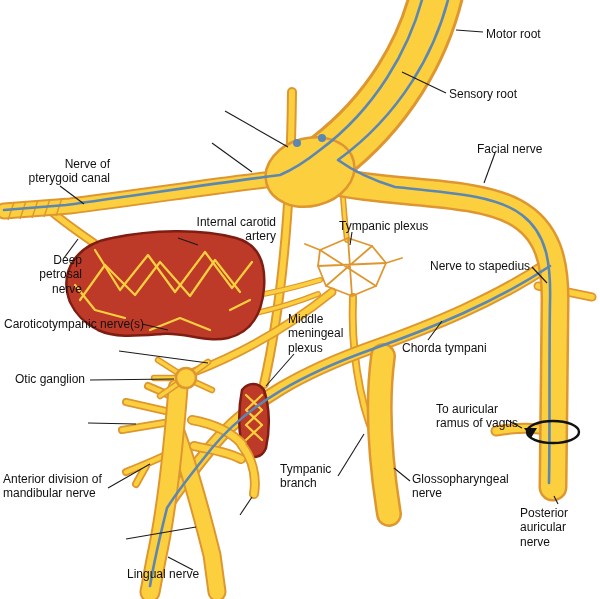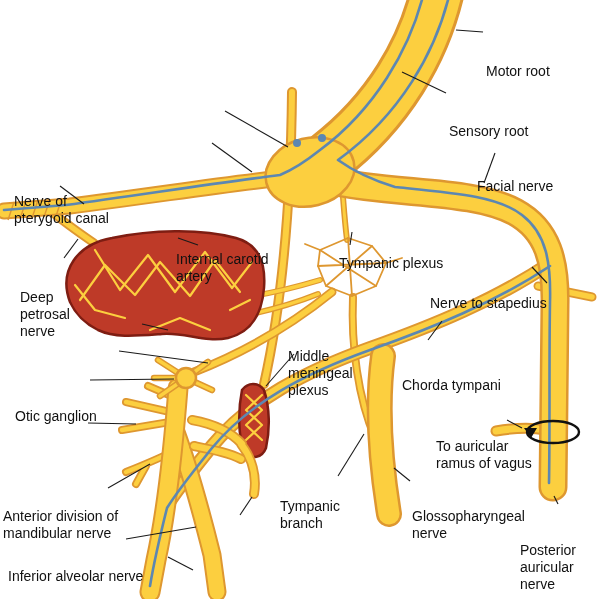--- a/index.html
+++ b/index.html
@@ -2,25 +2,24 @@
 <html style="--nerve-fill: #FCCF3F; --nerve-outline: #DE9730; --artery-fill: #BE3A28; --artery-outline: #7E1D12; --fiber-blue: #5C87B2; --background: #FFFFFF; --text: #111111;"><head>
 <meta charset="utf-8">
 <style>
   html,body{margin:0;padding:0;background:#fff;}
   .canvas{
     position:relative;width:600px;height:599px;background:var(--background,#fff);
     font-family:"Liberation Sans",sans-serif;overflow:hidden;
   }
   .canvas svg{position:absolute;left:0;top:0;}
   .label{
-    position:absolute;font-size:14px;color:var(--text,#111);line-height:1.2;
+    position:absolute;font-size:12px;color:var(--text,#111);line-height:1.2;
     white-space:pre-line;
-    margin-top:36px;
   }
-  .label.center{text-align:left;}
+  .label.center{text-align:right;}
   
   .to{stroke:var(--nerve-outline,#DE9730);fill:none;stroke-linecap:round;stroke-linejoin:round;}
   .tf{stroke:var(--nerve-fill,#FCCF3F);fill:none;stroke-linecap:round;stroke-linejoin:round;}
   .blob{fill:var(--nerve-fill,#FCCF3F);stroke:var(--nerve-outline,#DE9730);stroke-width:2.5;}
   .artery{fill:var(--artery-fill,#BE3A28);stroke:var(--artery-outline,#7E1D12);stroke-width:2.5;}
   .mesh{fill:none;stroke:var(--nerve-fill,#FCCF3F);stroke-width:2.2;stroke-linecap:round;stroke-linejoin:round;}
   .mesh-o{fill:none;stroke:var(--nerve-outline,#DE9730);stroke-width:1.8;stroke-linecap:round;stroke-linejoin:round;}
   .fiber{fill:none;stroke:var(--fiber-blue,#5C87B2);stroke-width:2.6;stroke-linecap:round;stroke-linejoin:round;}
   .leader{stroke:#1a1a1a;stroke-width:1.1;}
   .hatch{stroke:var(--nerve-outline,#DE9730);stroke-width:1.4;}
@@ -177,31 +176,31 @@
   <div class="label center" style="left:14px;top:157px;width:96px">Nerve of
 pterygoid canal</div>
   <div class="label" style="left:477px;top:142px">Facial nerve</div>
   <div class="label center" style="left:176px;top:215px;width:100px">Internal carotid
 artery</div>
   <div class="label" style="left:339px;top:219px">Tympanic plexus</div>
   <div class="label center" style="left:20px;top:253px;width:62px">Deep
 petrosal
 nerve</div>
   <div class="label" style="left:430px;top:259px">Nerve to stapedius</div>
+  <div class="label" style="left:4px;top:317px">Caroticotympanic nerve(s)</div>
   <div class="label" style="left:288px;top:312px">Middle
 meningeal
 plexus</div>
   <div class="label" style="left:402px;top:341px">Chorda tympani</div>
   <div class="label" style="left:15px;top:372px">Otic ganglion</div>
   <div class="label" style="left:436px;top:402px">To auricular
 ramus of vagus</div>
   <div class="label" style="left:3px;top:472px">Anterior division of
 mandibular nerve</div>
   <div class="label" style="left:280px;top:462px">Tympanic
 branch</div>
   <div class="label" style="left:412px;top:472px">Glossopharyngeal
 nerve</div>
-  <div class="label" style="left:8px;top:532px">Inferior alveolar nerve</div>
   <div class="label" style="left:520px;top:506px">Posterior
 auricular
 nerve</div>
   <div class="label" style="left:127px;top:567px">Lingual nerve</div>
 </div>
 
 </body></html>

